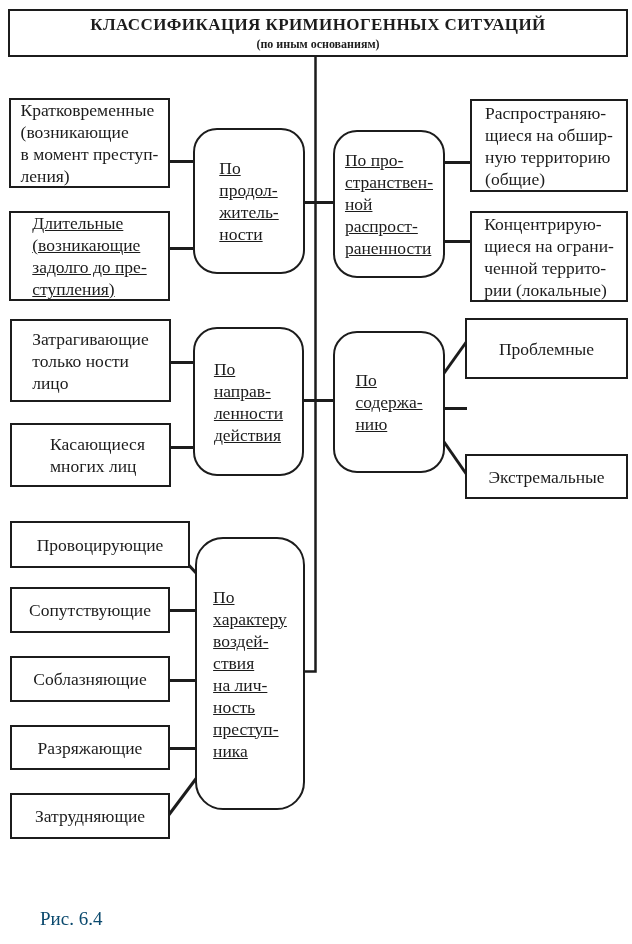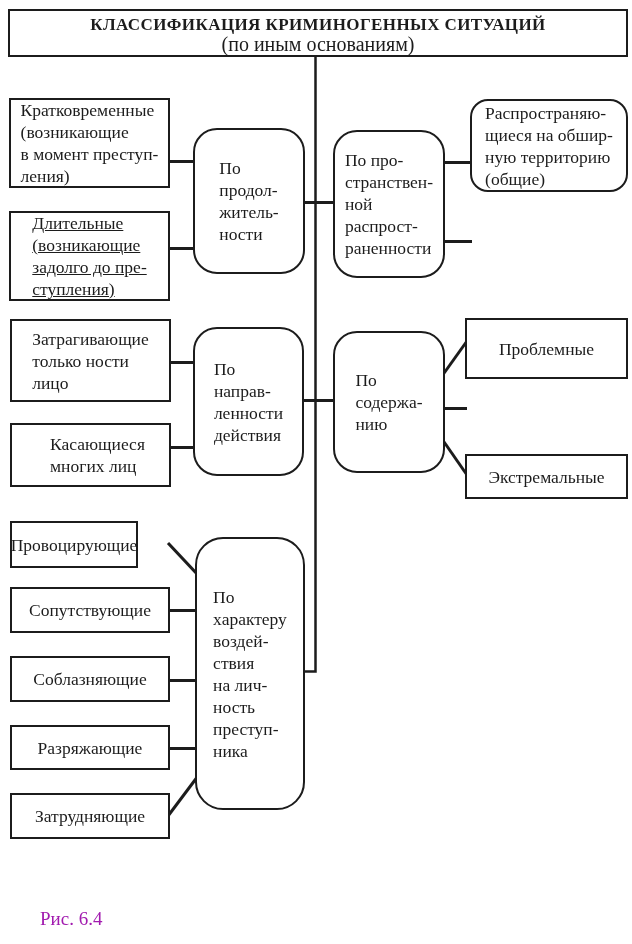--- a/index.html
+++ b/index.html
@@ -40,42 +40,43 @@
   }
   .box .txt {
     white-space: pre-line;
     font-size: 17.5px;
     line-height: 22px;
     text-align: left;
     padding: 0 2px;
   }
   .rounded {
     border-radius: 24px;
+    text-decoration: underline;
   }
   .rounded.big {
     border-radius: 28px;
   }
   .title-box .t1 {
     font-weight: bold;
     font-size: 17px;
     letter-spacing: 0.4px;
     line-height: 21px;
   }
   .title-box .t2 {
-    font-weight: normal;
-    font-size: 20px;
+    font-weight: bold;
+    font-size: 12px;
     line-height: 18px;
     text-align: right;
   }
   .caption {
     position: absolute;
     left: 40px;
     top: 908px;
     font-size: 19px;
-    color: #a21caf;
+    color: #0c4a6e;
   }
 </style>
 </head>
 <body>
 
 <div class="canvas">
 
   <svg class="wires" viewBox="0 0 632 944">
 
     <polyline points="315.5,57 315.5,671.5 303,671.5" stroke-width="2.5"></polyline>
@@ -128,26 +129,32 @@
   </div>
 
   <div class="box rounded" style="left:333px; top:130px; width:112px; height:148px;">
     <span class="txt">По про-
 странствен-
 ной
 распрост-
 раненности</span>
   </div>
 
-  <div class="box" style="left:470px; top:99px; width:158px; height:93px;border-radius:18px;">
+  <div class="box" style="left:470px; top:99px; width:158px; height:93px;">
     <span class="txt">Распространяю-
 щиеся на обшир-
 ную территорию
 (общие)</span>
   </div>
+  <div class="box" style="left:470px; top:211px; width:158px; height:91px;">
+    <span class="txt">Концентрирую-
+щиеся на ограни-
+ченной террито-
+рии (локальные)</span>
+  </div>
 
   <div class="box" style="left:10px; top:319px; width:161px; height:83px;">
     <span class="txt">Затрагивающие
 только ности
 лицо</span>
   </div>
   <div class="box" style="left:10px; top:423px; width:161px; height:64px;padding-left:14px;">
     <span class="txt">Касающиеся
 многих лиц</span>
   </div>
@@ -165,21 +172,21 @@
 нию</span>
   </div>
 
   <div class="box" style="left:465px; top:318px; width:163px; height:61px;">
     <span class="txt">Проблемные</span>
   </div>
   <div class="box" style="left:465px; top:454px; width:163px; height:45px;">
     <span class="txt">Экстремальные</span>
   </div>
 
-  <div class="box" style="left:10px; top:521px; width:128px; height:47px;">
+  <div class="box" style="left:10px; top:521px; width:180px; height:47px;">
     <span class="txt">Провоцирующие</span>
   </div>
   <div class="box" style="left:10px; top:587px; width:160px; height:46px;">
     <span class="txt">Сопутствующие</span>
   </div>
   <div class="box" style="left:10px; top:656px; width:160px; height:46px;">
     <span class="txt">Соблазняющие</span>
   </div>
   <div class="box" style="left:10px; top:725px; width:160px; height:45px;">
     <span class="txt">Разряжающие</span>

